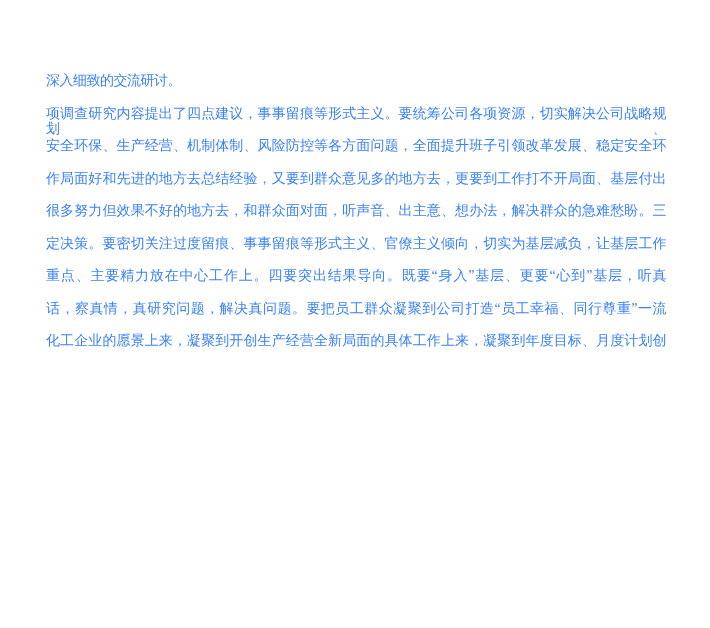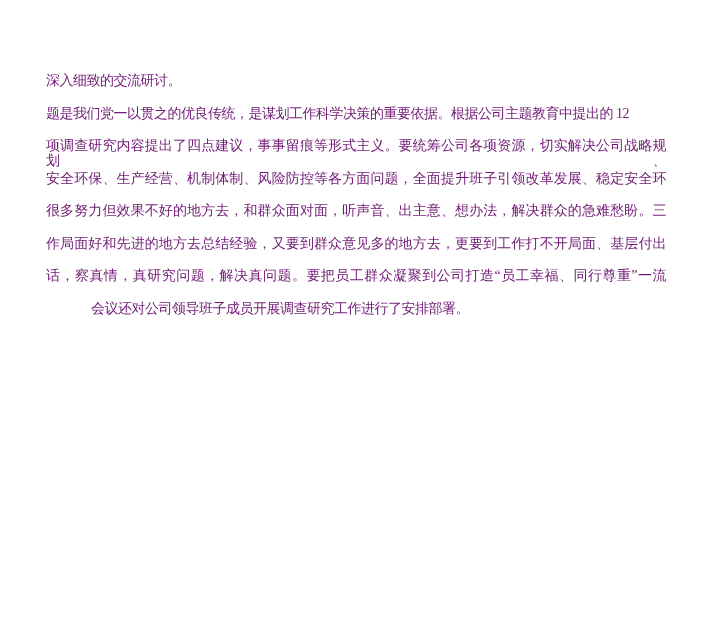--- a/index.html
+++ b/index.html
@@ -22,40 +22,41 @@
     position: absolute;
     left: 46px;
     top: 73px;
     width: 620px;
   }
   .doc-line {
     height: 32.5px;
     font-family: "Liberation Serif", "DejaVu Serif", serif;
     font-size: 14px;
     line-height: 15px;
-    color: #701a75;
+    color: #3b82f6;
     letter-spacing: -0.5px;
     text-align: left;
     overflow: hidden;
   }
   .doc-line.flush {
     text-align: justify;
     text-align-last: justify;
   }
   .doc-line.indent {
     text-indent: 45px;
   }
 </style>
 </head>
 <body>
 
 <div class="page">
   <div class="text-block">
       <div class="doc-line">深入细致的交流研讨。</div>
-      <div class="doc-line">题是我们党一以贯之的优良传统，是谋划工作科学决策的重要依据。根据公司主题教育中提出的 12</div>
       <div class="doc-line flush">项调查研究内容提出了四点建议，事事留痕等形式主义。要统筹公司各项资源，切实解决公司战略规划、</div>
       <div class="doc-line flush">安全环保、生产经营、机制体制、风险防控等各方面问题，全面提升班子引领改革发展、稳定安全环</div>
+      <div class="doc-line flush">作局面好和先进的地方去总结经验，又要到群众意见多的地方去，更要到工作打不开局面、基层付出</div>
       <div class="doc-line flush">很多努力但效果不好的地方去，和群众面对面，听声音、出主意、想办法，解决群众的急难愁盼。三</div>
-      <div class="doc-line flush">作局面好和先进的地方去总结经验，又要到群众意见多的地方去，更要到工作打不开局面、基层付出</div>
+      <div class="doc-line flush">定决策。要密切关注过度留痕、事事留痕等形式主义、官僚主义倾向，切实为基层减负，让基层工作</div>
+      <div class="doc-line flush">重点、主要精力放在中心工作上。四要突出结果导向。既要“身入”基层、更要“心到”基层，听真</div>
       <div class="doc-line flush">话，察真情，真研究问题，解决真问题。要把员工群众凝聚到公司打造“员工幸福、同行尊重”一流</div>
-      <div class="doc-line indent">会议还对公司领导班子成员开展调查研究工作进行了安排部署。</div>
+      <div class="doc-line flush">化工企业的愿景上来，凝聚到开创生产经营全新局面的具体工作上来，凝聚到年度目标、月度计划创</div>
     </div>
 </div>
 
 </body></html>

